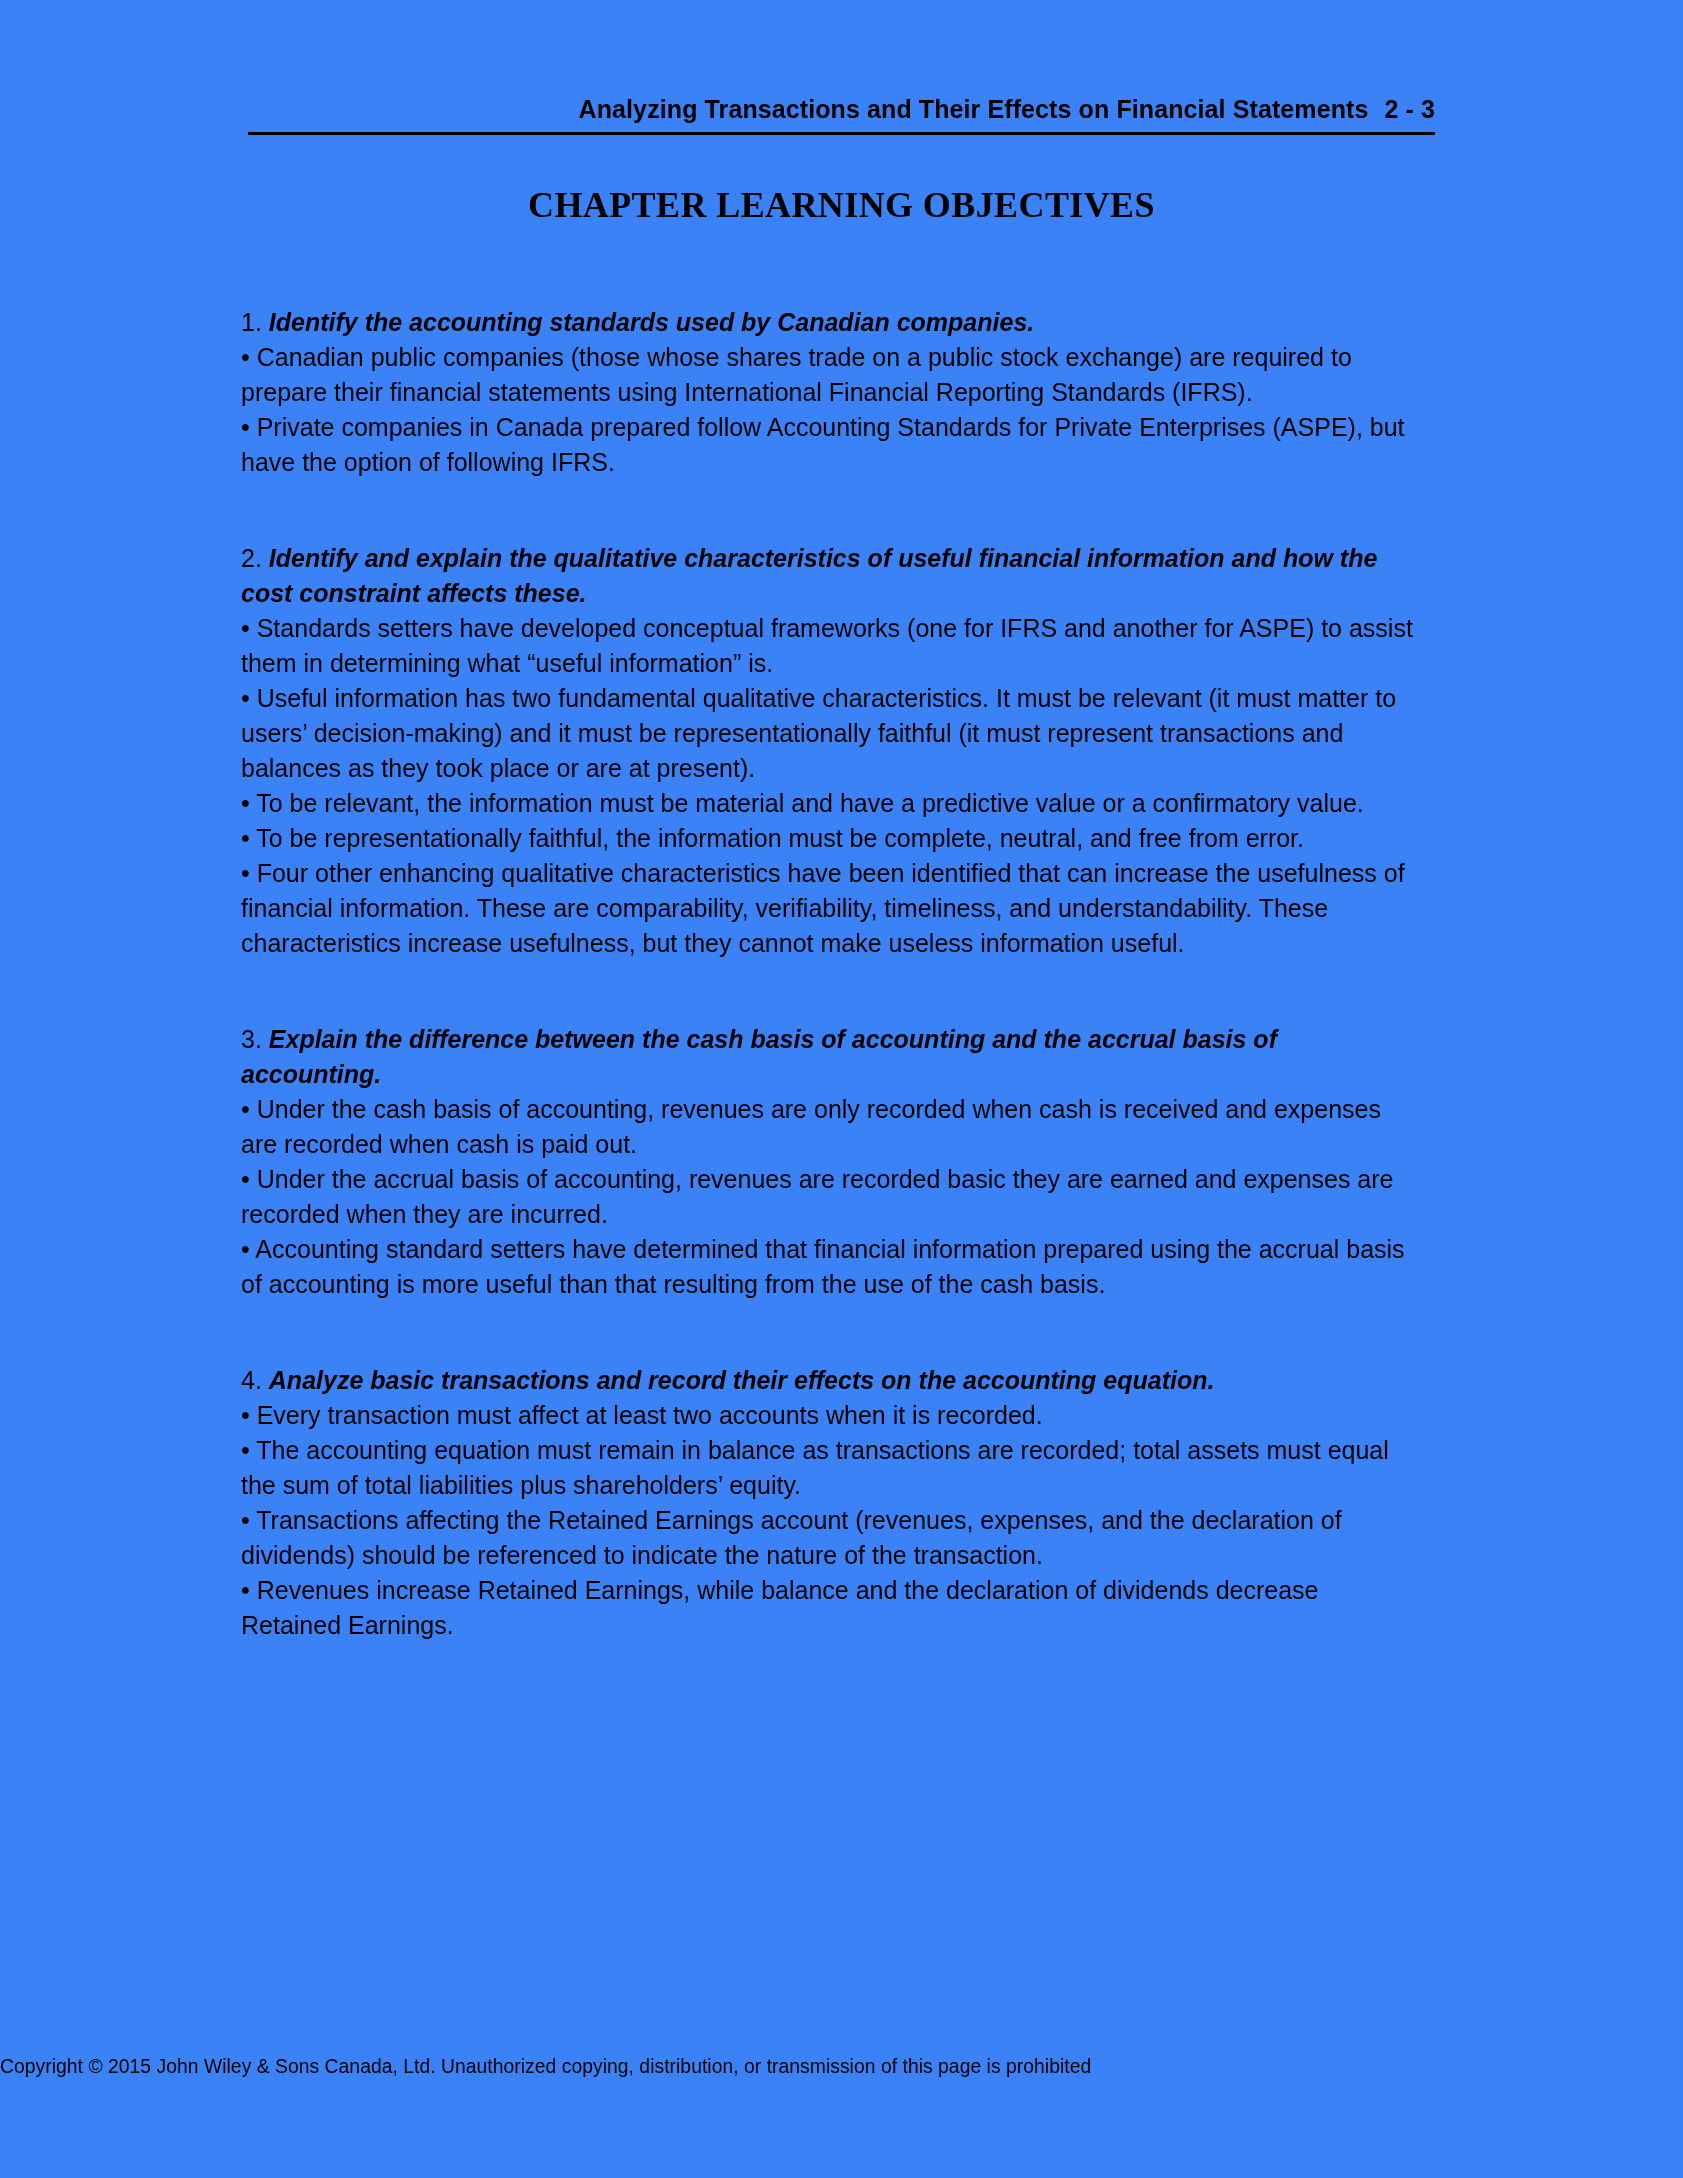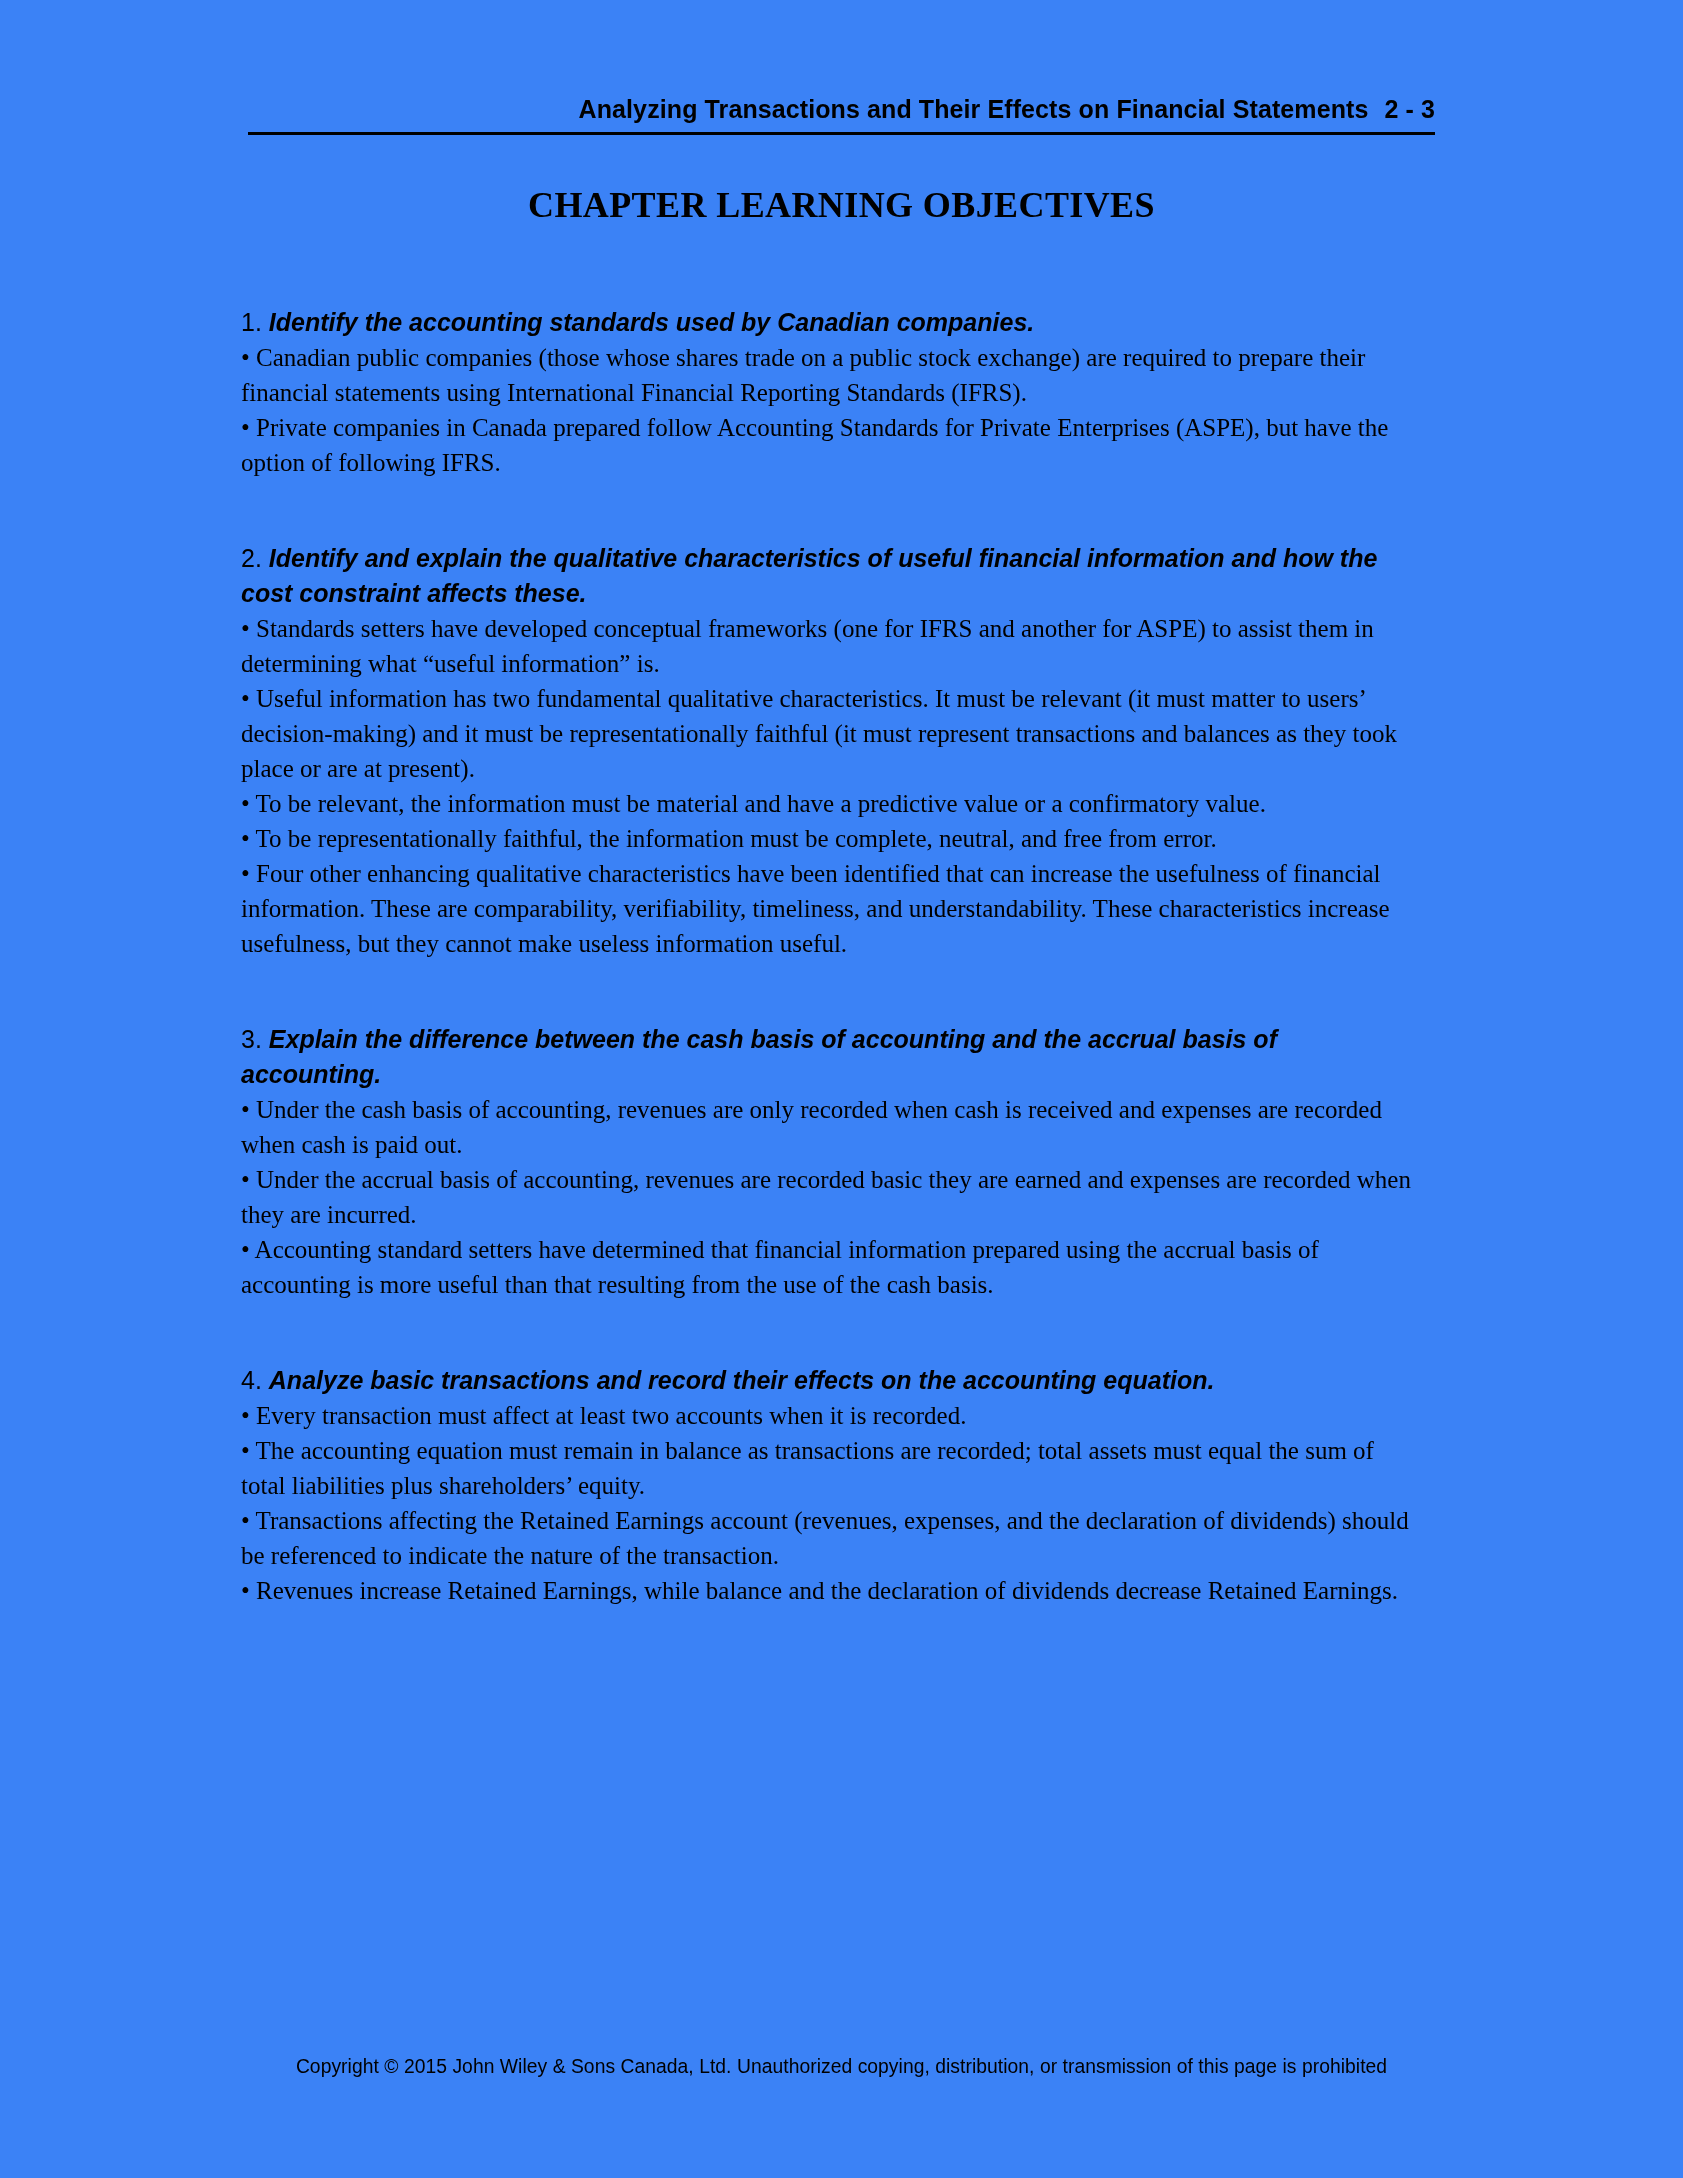--- a/index.html
+++ b/index.html
@@ -88,30 +88,29 @@
   .obj-title {
     font-weight: bold;
     font-style: italic;
   }
 
   .bullet {
     font-size: 25px;
     line-height: 35px;
     margin: 0;
     text-align: left;
-    font-family: Liberation Serif, serif;
   }
 
   
   .footer {
     position: absolute;
     left: 0;
     right: 0;
     top: 2056px;
-    text-align: center;
+    text-align: left;
     font-size: 19.3px;
     letter-spacing: 0.05px;
     white-space: nowrap;
   }
 </style>
 </head>
 <body>
 
 <div class="page">
 

